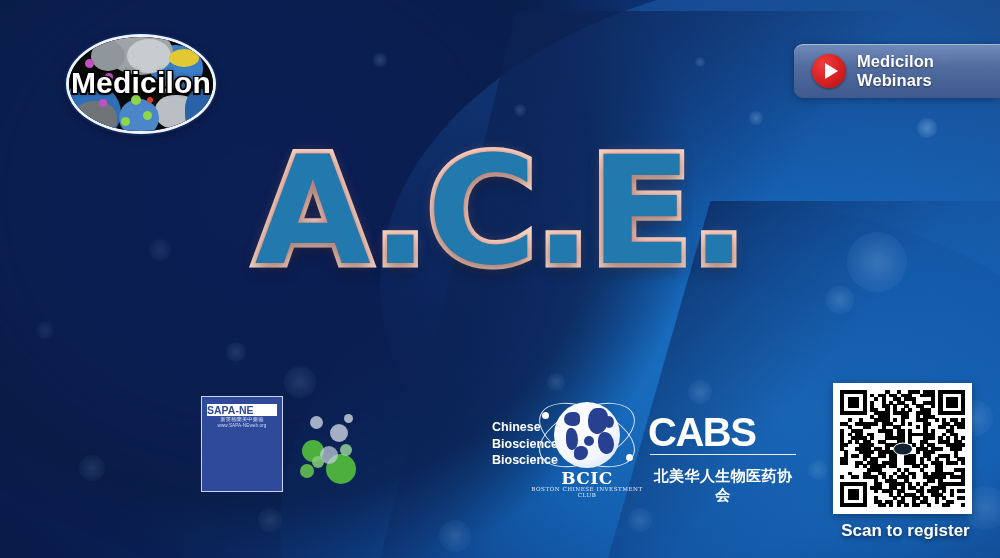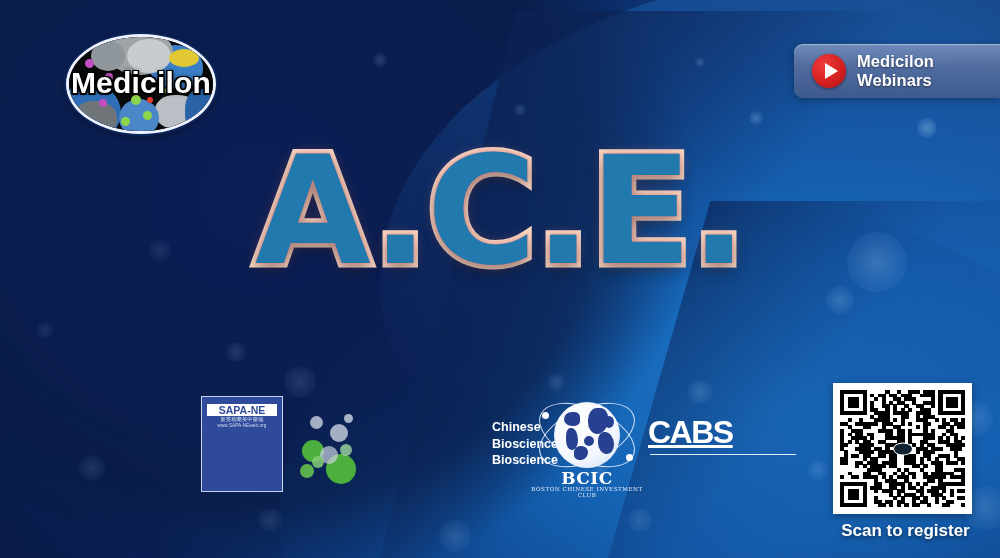--- a/index.html
+++ b/index.html
@@ -126,21 +126,21 @@
 
   
   .sapa{position:absolute;left:201px;top:8px;width:82px;height:96px;
     background:#2f4a9a;border:1px solid #c9d4ef;padding:4px 5px 3px;}
   .sapa-top{position:relative;height:62px;background:#ffffff;overflow:hidden;}
   .sapa-bar-l{position:absolute;left:8px;top:0;width:11px;height:62px;background:#2f4a9a;}
   .sapa-bar-b{position:absolute;left:0;bottom:3px;width:72px;height:11px;background:#2f4a9a;}
   .sapa-bar-b2{position:absolute;left:0;bottom:3px;width:23px;height:11px;background:#ffffff;}
   .sapa-cn{position:absolute;right:2px;top:2px;color:#2f4a9a;font-size:10px;font-weight:700;line-height:1.05;text-align:center;}
   .sapa-word{position:absolute;left:2px;bottom:13px;color:#2f4a9a;font-weight:700;font-size:22px;letter-spacing:-.5px;}
-  .sapa-ne{margin-top:3px;background:#ffffff;text-align:center;color:#2f4a9a;font-weight:700;font-size:10.5px;line-height:12px;}
+  .sapa-ne{margin-top:3px;background:#ffffff;text-align:left;color:#2f4a9a;font-weight:700;font-size:10.5px;line-height:12px;}
   .sapa-sub1{text-align:center;color:#d9e2f7;font-size:5.2px;line-height:7px;letter-spacing:.2px;}
   .sapa-sub2{text-align:center;color:#cfdaf5;font-size:4.6px;line-height:6px;letter-spacing:.1px;}
 
   
   .cba{position:absolute;left:300px;top:18px;width:215px;height:76px;}
   .cba-bubbles{position:absolute;left:0;top:4px;width:62px;height:66px;}
   .bub{position:absolute;border-radius:50%;}
   .cba-letters{position:absolute;left:47px;top:6px;color:#fff;font-weight:700;
     font-family:"DejaVu Serif","Liberation Serif",serif;font-size:52px;line-height:56px;letter-spacing:-1px;}
   .cba-words{position:absolute;left:192px;top:13px;color:#fff;font-weight:700;font-size:12.5px;line-height:16.5px;}
@@ -152,22 +152,22 @@
   .continent{position:absolute;background:#27408f;}
   .ring{position:absolute;border:1.4px solid #dfe8fb;border-radius:50%;}
   .node{position:absolute;width:7px;height:7px;border-radius:50%;background:#fff;}
   .bcic-word{position:absolute;left:0;right:0;top:78px;text-align:center;color:#fff;
     font-family:"DejaVu Serif","Liberation Serif",serif;font-weight:700;font-size:17px;letter-spacing:.5px;}
   .bcic-sub{position:absolute;left:0;right:0;top:96px;text-align:center;color:#e9eefb;
     font-family:"DejaVu Serif","Liberation Serif",serif;font-size:5.6px;letter-spacing:.5px;}
 
   
   .cabs{position:absolute;left:648px;top:24px;width:150px;height:72px;}
-  .cabs-word{color:#fff;font-weight:700;font-size:32px;line-height:40px;letter-spacing:-1.5px;
-    font-family:"Liberation Sans","DejaVu Sans",sans-serif;text-decoration:underline;}
+  .cabs-word{color:#fff;font-weight:700;font-size:40px;line-height:40px;letter-spacing:-1.5px;
+    font-family:"Liberation Sans","DejaVu Sans",sans-serif;}
   .cabs-rule{position:absolute;left:2px;top:42px;width:146px;height:1.4px;background:#ffffff;opacity:.9;}
   .cabs-en{position:absolute;left:0;top:45px;width:150px;text-align:center;color:#eef3ff;font-size:7.4px;font-weight:700;letter-spacing:.1px;}
   .cabs-cn{position:absolute;left:0;top:55px;width:150px;text-align:center;color:#ffffff;font-size:15px;font-weight:700;letter-spacing:.4px;}
 
   
   .qr-block{position:absolute;left:833px;top:383px;width:145px;height:170px;}
   .qr-card{width:139px;height:131px;background:#fff;padding:7px;box-shadow:0 2px 8px rgba(0,0,0,.35);}
   .qr-canvas{position:relative;width:125px;height:117px;background:#fff;overflow:hidden;}
   .qrmod{position:absolute;background:#000;}
   .qr-logo{position:absolute;left:50%;top:50%;transform:translate(-50%,-50%);
@@ -295,20 +295,21 @@
         </div>
       <div class="node" style="left:14px;top:22px;"></div>
       <div class="node" style="left:98px;top:64px;"></div>
       <div class="bcic-word">BCIC</div>
       <div class="bcic-sub">BOSTON CHINESE INVESTMENT CLUB</div>
     </div>
 
     <div class="cabs">
       <div class="cabs-word">CABS</div>
       <div class="cabs-rule"></div>
+      <div class="cabs-cn">北美华人生物医药协会</div>
     </div>
   </div>
 
   <div class="qr-block">
     <div class="qr-card">
       <div class="qr-canvas" id="qr-canvas">
           <div class="qrmod" style="left: 0px; top: 0px; width: 4.18788px; height: 3.94545px;"></div>
           <div class="qrmod" style="left: 3.78788px; top: 0px; width: 4.18788px; height: 3.94545px;"></div>
           <div class="qrmod" style="left: 7.57576px; top: 0px; width: 4.18788px; height: 3.94545px;"></div>
           <div class="qrmod" style="left: 11.3636px; top: 0px; width: 4.18788px; height: 3.94545px;"></div>

